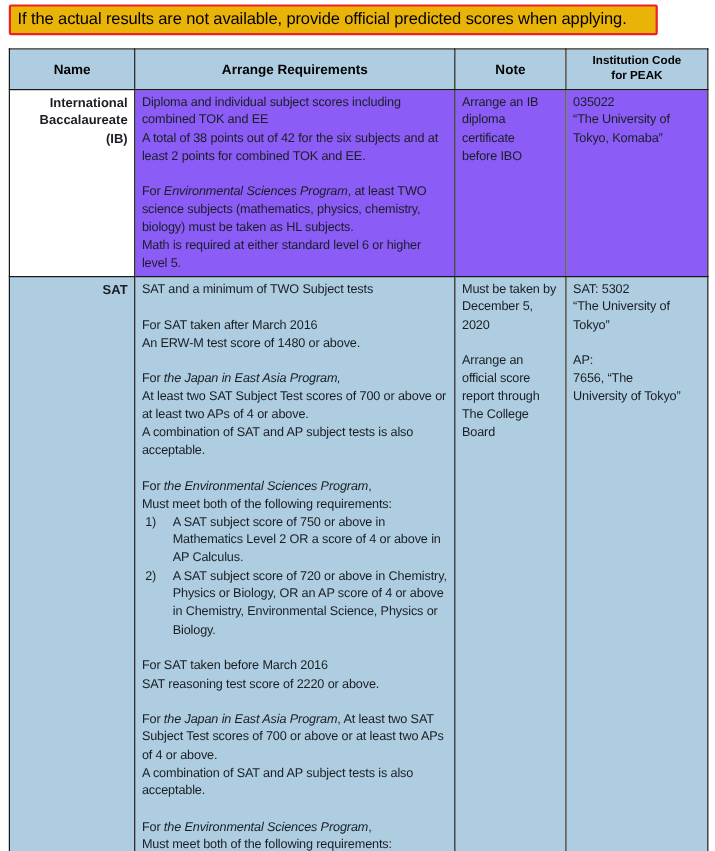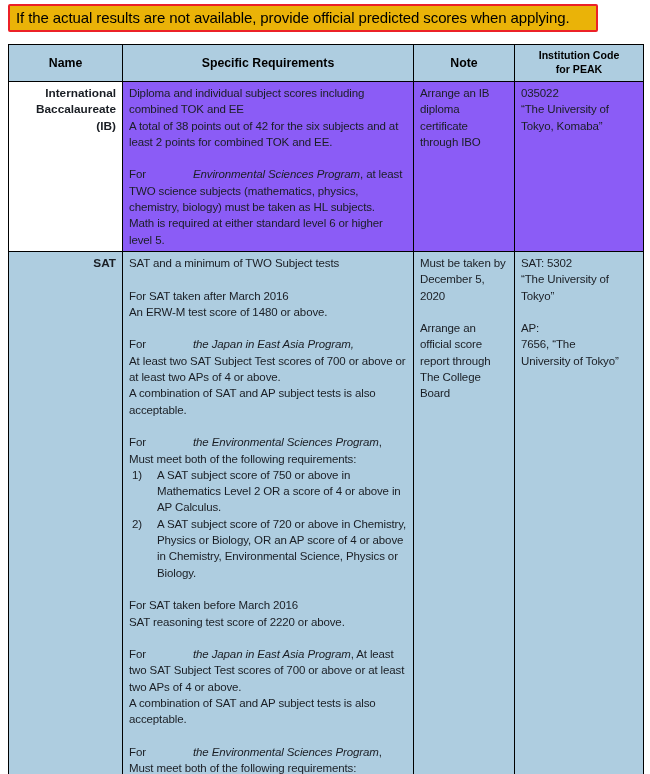--- a/index.html
+++ b/index.html
@@ -56,59 +56,59 @@
     font-size: 11.5px;
     line-height: 16.3px;
     letter-spacing: -0.12px;
     background: #8b5cf6;
   }
   tr.hl th.name-cell, tr.hl td { background: #aecde0; }
   .para.blank { min-height: 16.3px; }
   .li { display: flex; padding-left: 3px; }
   .li .num { flex: 0 0 22px; }
   .li .libody { flex: 1 1 auto; padding-left: 3px; }
-  i { font-style: italic; margin-left: 44px; }
+  i { font-style: italic; }
 </style>
 </head>
 <body>
 
 <div class="notice">
   <span>If the actual results are not available, provide official predicted scores when applying.</span>
 </div>
 
 <table class="req-table">
   <colgroup>
     <col style="width:114px">
     <col style="width:291px">
     <col style="width:101px">
     <col style="width:129px">
   </colgroup>
   <thead>
     <tr>
       <th>Name</th>
-      <th>Specific Requirements</th>
+      <th>Arrange Requirements</th>
       <th>Note</th>
       <th class="code-h"><span>Institution Code</span><br><span>for PEAK</span></th>
     </tr>
   </thead>
   <tbody>
       <tr>
         <th class="name-cell">International Baccalaureate (IB)</th>
         <td class="req-cell">
           <div class="para"><span>Diploma and individual subject scores including combined TOK and EE</span></div>
           <div class="para"><span>A total of 38 points out of 42 for the six subjects and at least 2 points for combined TOK and EE.</span></div>
           <div class="para blank"></div>
           <div class="para"><span>For </span><i>Environmental Sciences Program</i><span>, at least TWO science subjects (mathematics, physics, chemistry, biology) must be taken as HL subjects.</span></div>
           <div class="para"><span>Math is required at either standard level 6 or higher level 5.</span></div>
         </td>
         <td class="note-cell">
           <div class="para"><span>Arrange an IB</span></div>
           <div class="para"><span>diploma</span></div>
           <div class="para"><span>certificate</span></div>
-          <div class="para"><span>through IBO</span></div>
+          <div class="para"><span>before IBO</span></div>
         </td>
         <td class="code-cell">
           <div class="para"><span>035022</span></div>
           <div class="para"><span>“The University of</span></div>
           <div class="para"><span>Tokyo, Komaba”</span></div>
         </td>
       </tr>
       <tr class="hl">
         <th class="name-cell">SAT</th>
         <td class="req-cell">

